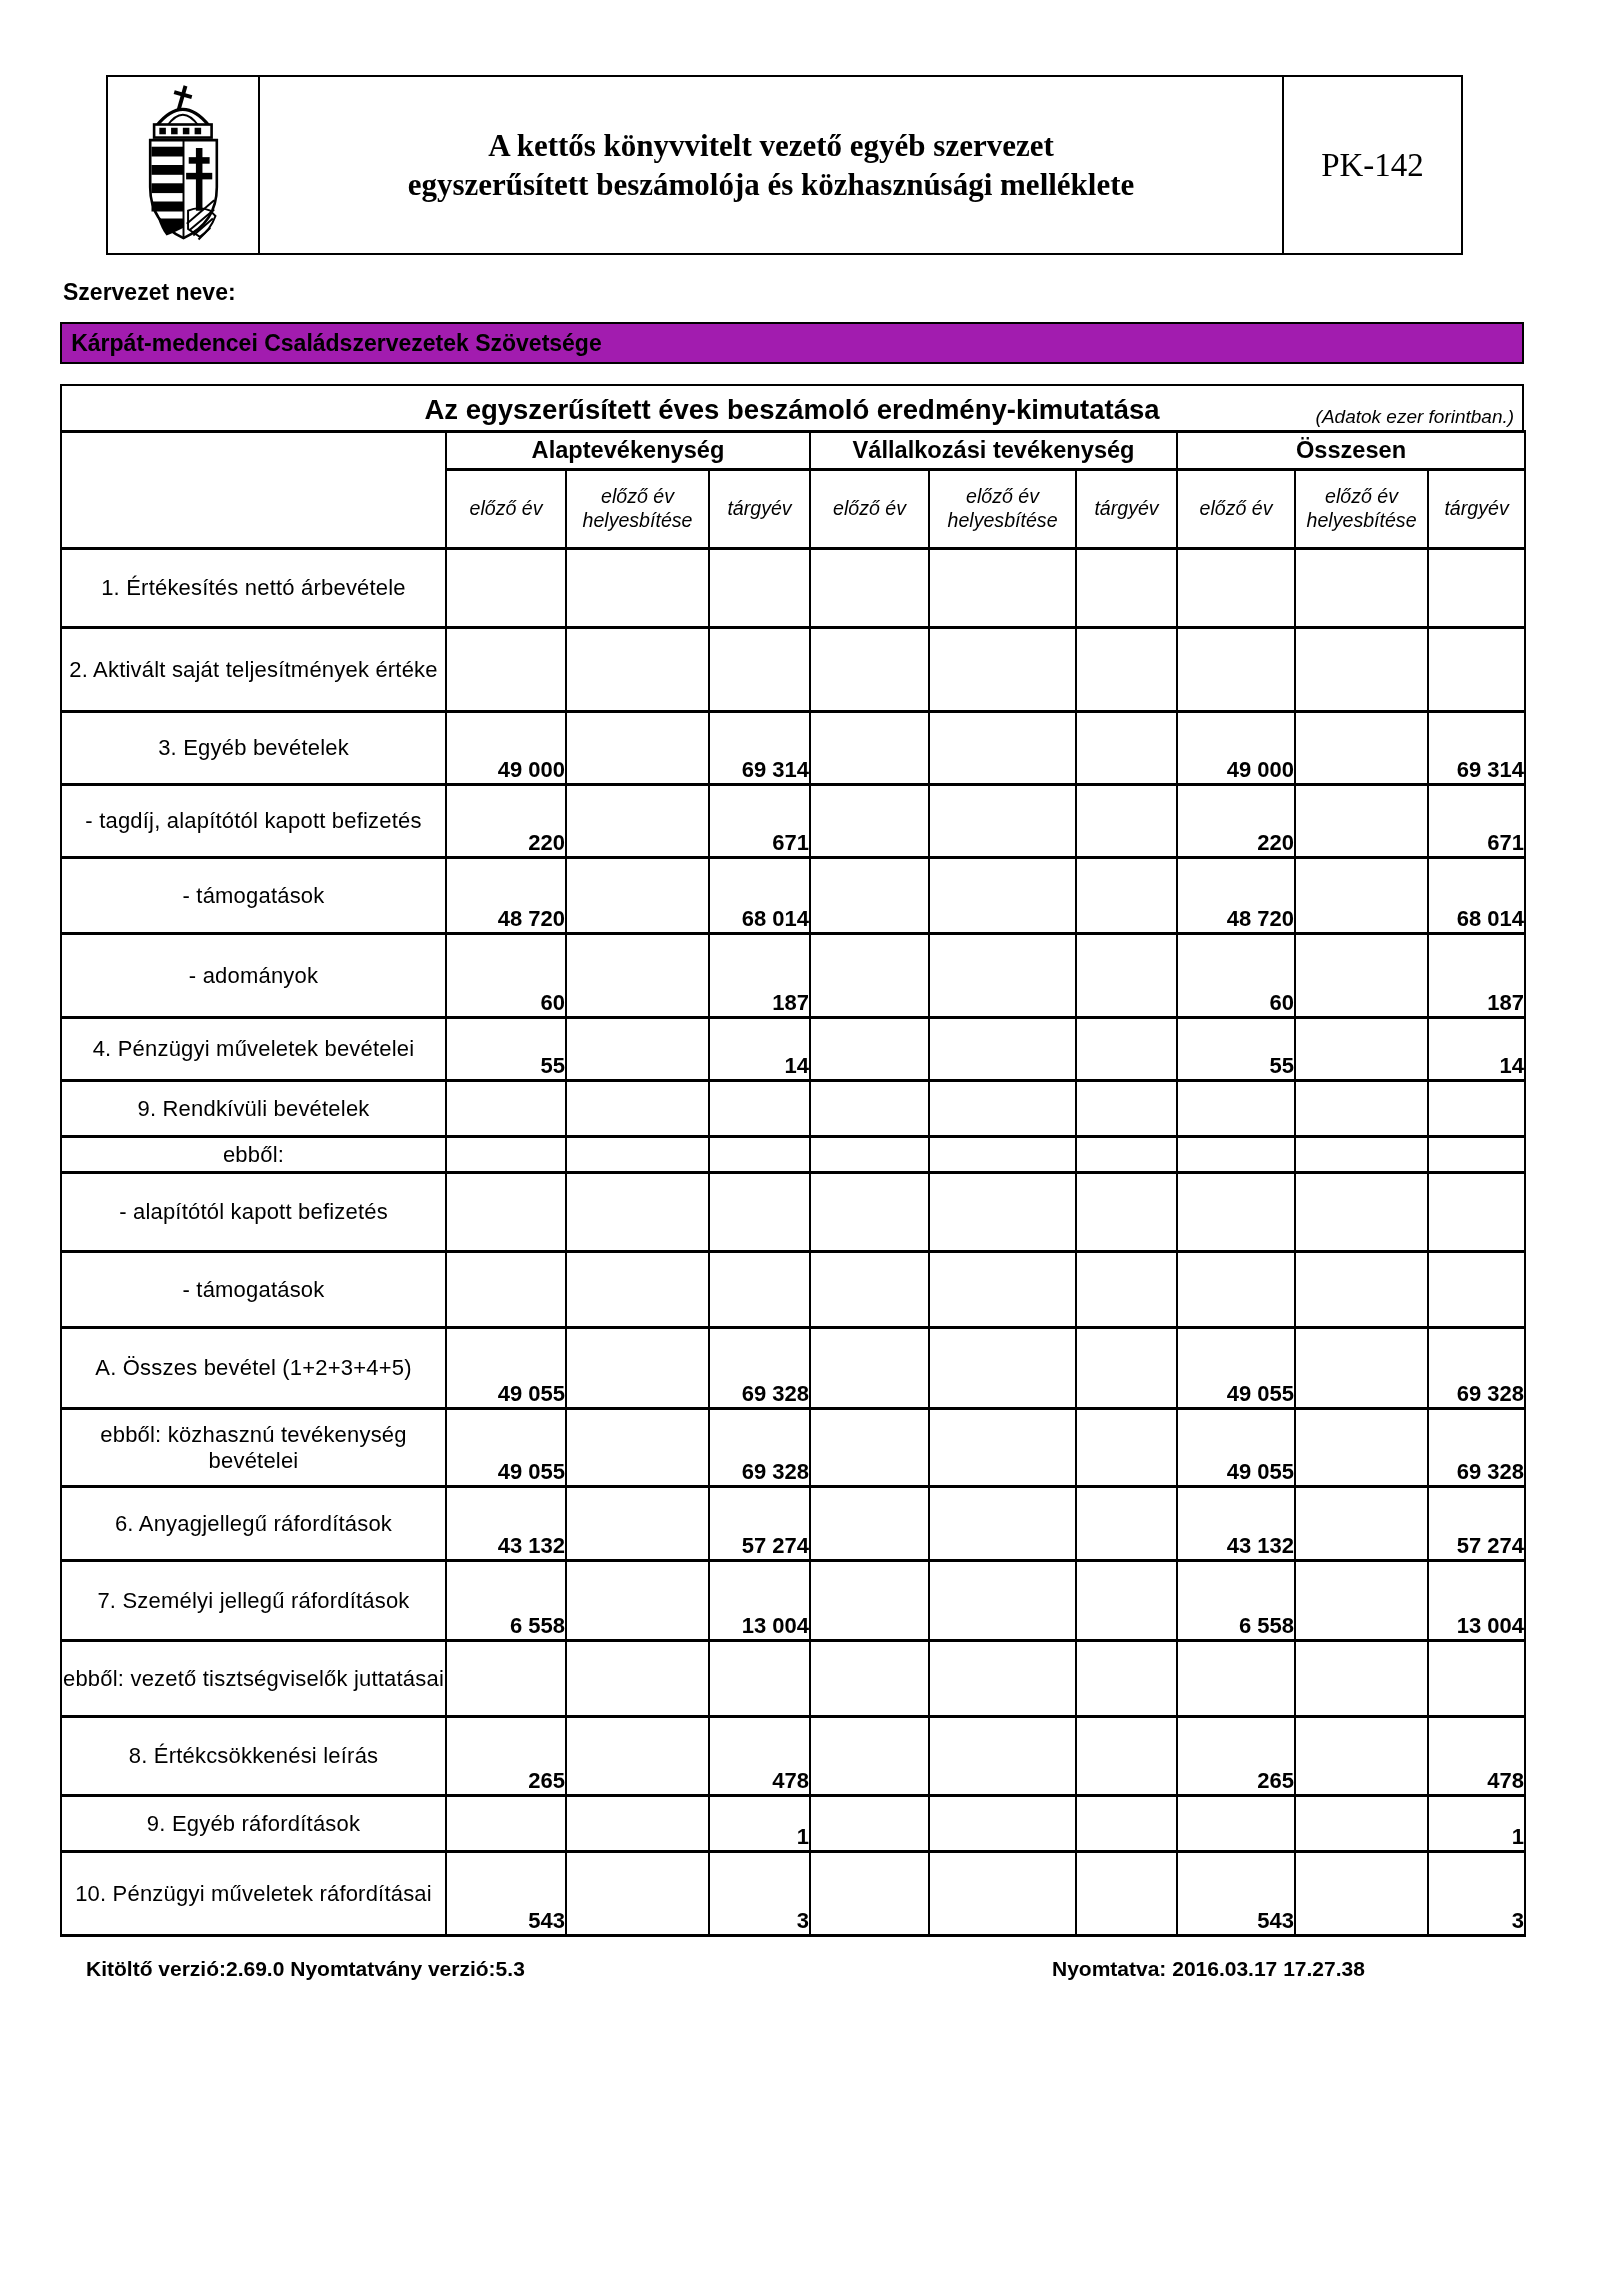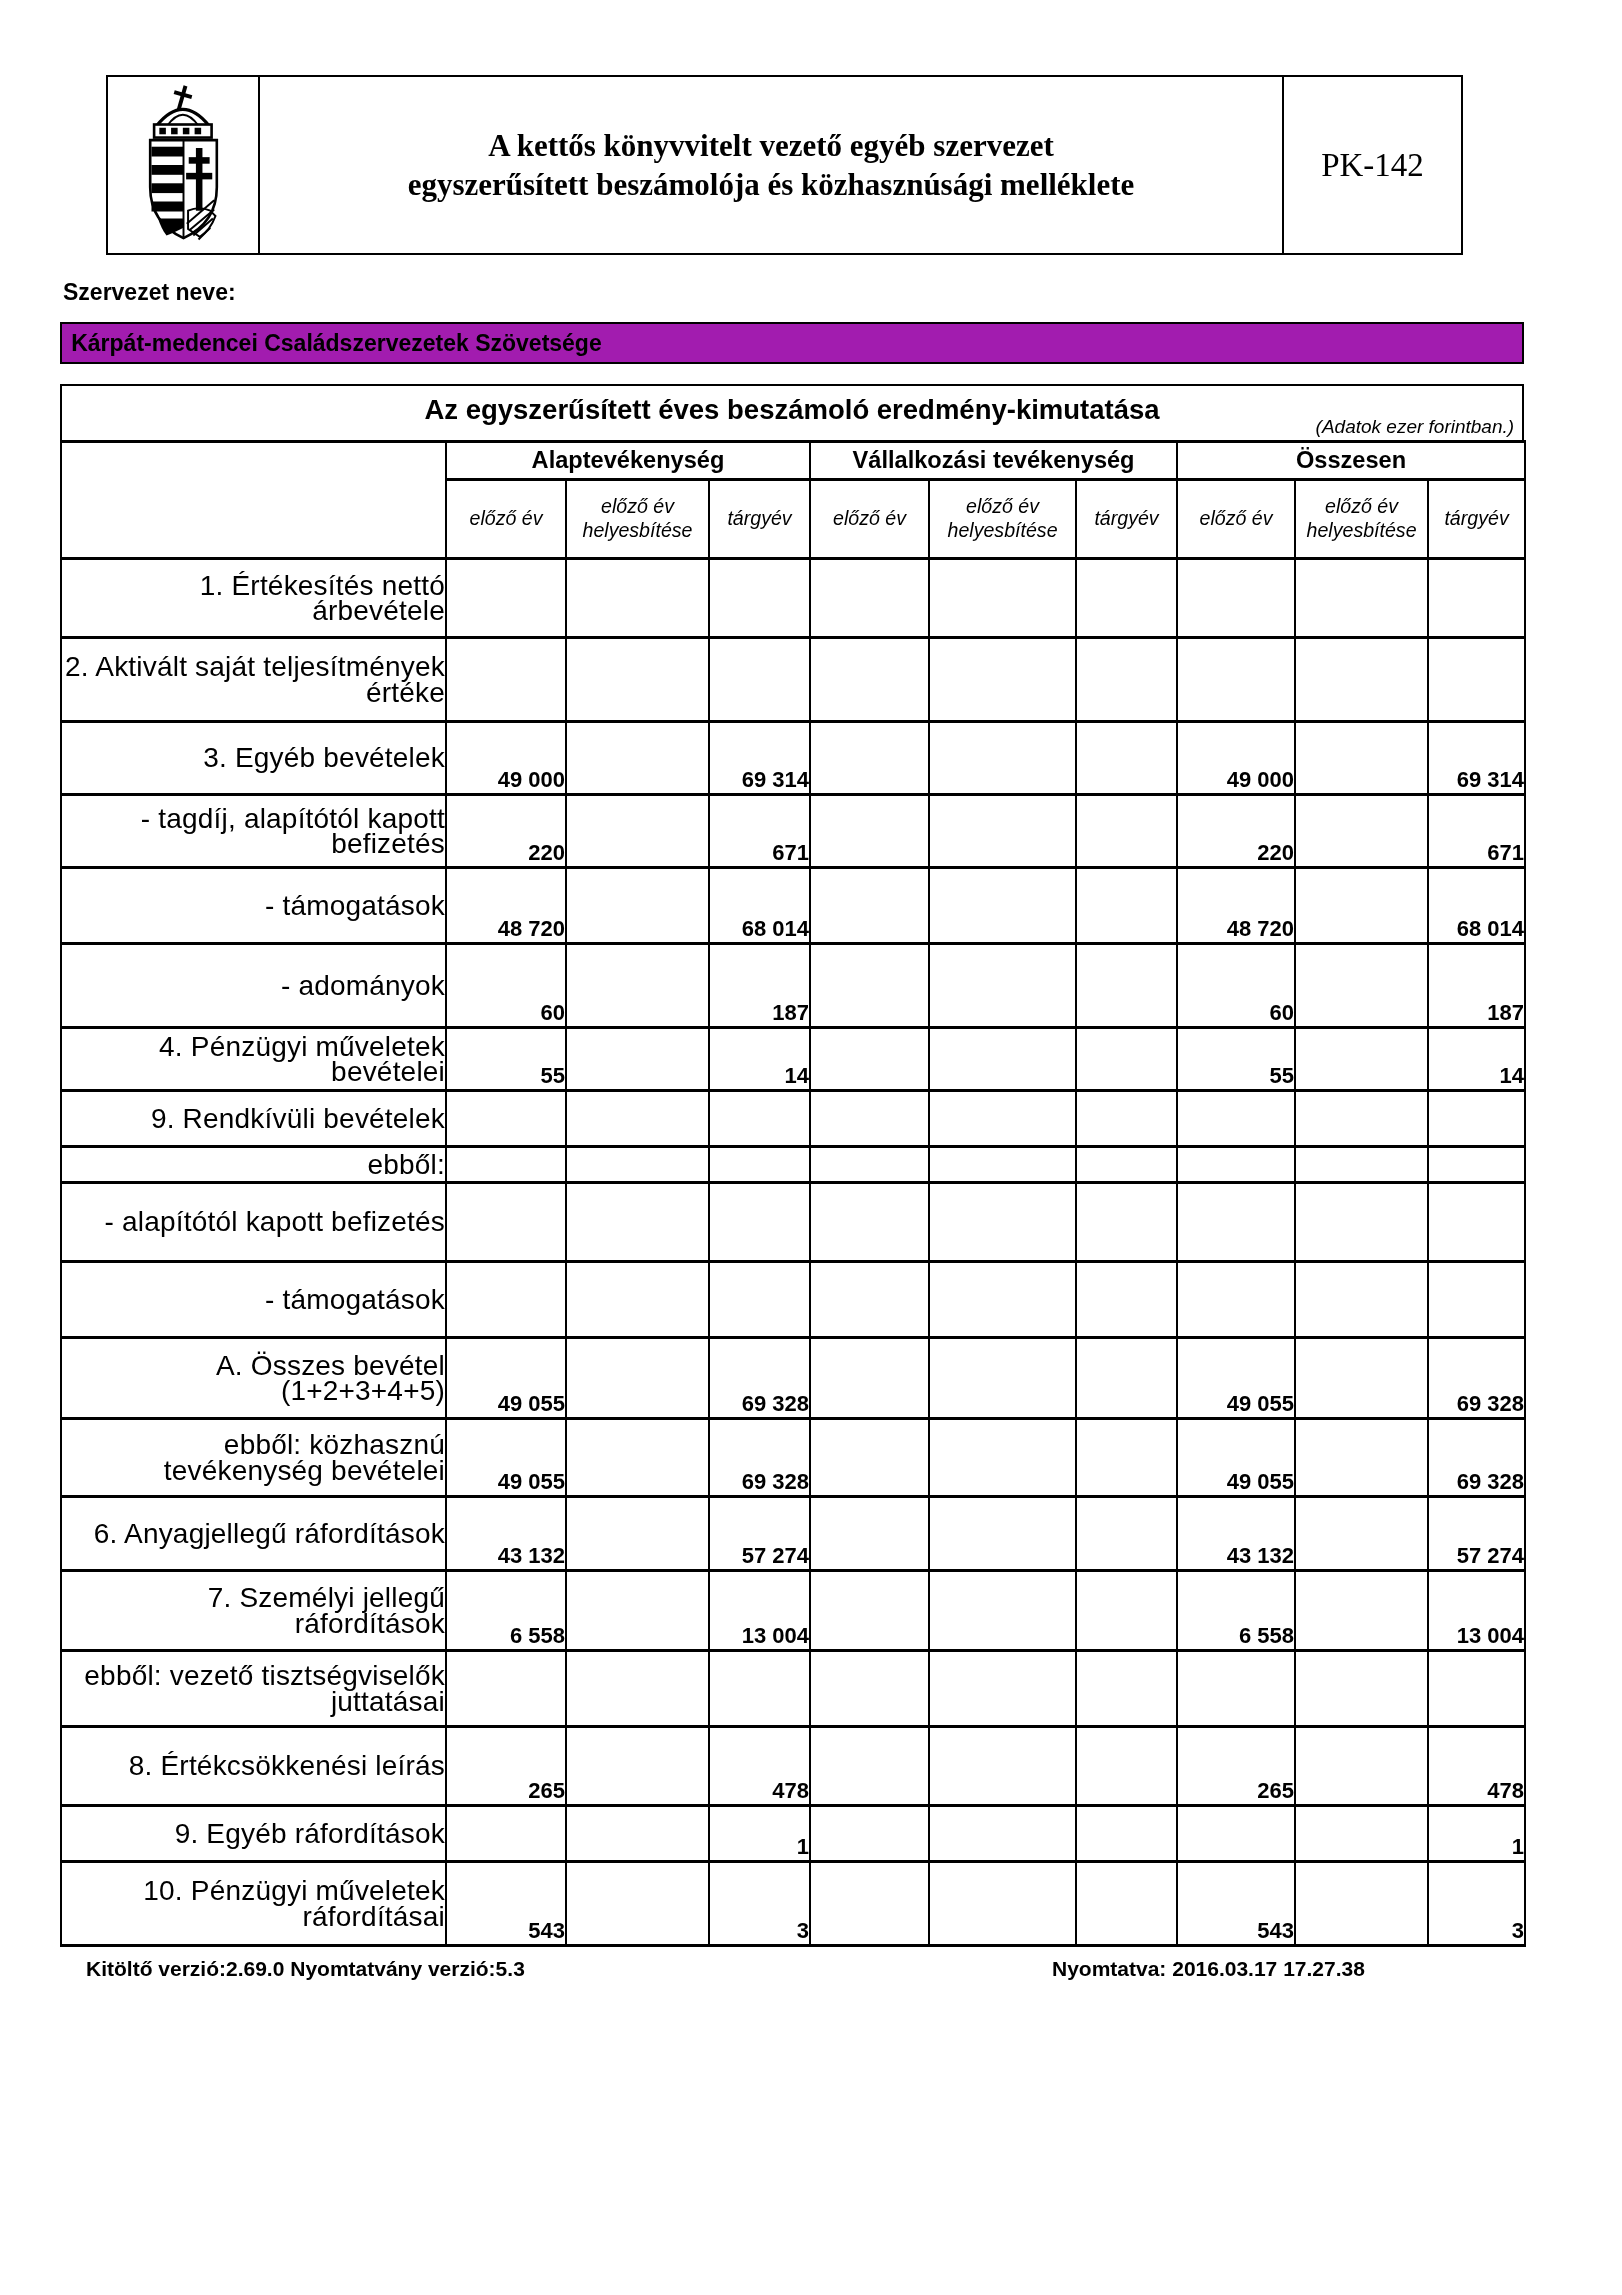--- a/index.html
+++ b/index.html
@@ -21,36 +21,36 @@
     font-family:"Liberation Serif",serif;font-size:33px;font-weight:normal;}
   
   .org-label{position:absolute;left:63px;top:279px;font-size:23px;font-weight:bold;}
   .org-box{
     position:absolute;left:60px;top:322px;width:1464px;height:42px;
     border:2.6px solid #000;box-sizing:border-box;display:flex;align-items:center;
     padding-left:9.2px;font-size:23px;font-weight:bold;background:#a21caf;
   }
   
   .main{position:absolute;left:60px;top:384px;width:1464px;}
-  .title-box{position:relative;height:56px;border:2.6px solid #000;border-bottom:none;box-sizing:border-box;}
+  .title-box{position:relative;height:46px;border:2.6px solid #000;border-bottom:none;box-sizing:border-box;}
   .title-box .t{position:absolute;left:0;right:0;top:7.9px;text-align:center;font-size:27.5px;font-weight:bold;}
   .title-box .n{position:absolute;right:7.9px;bottom:2px;font-size:19px;font-style:italic;}
   table.report{
     border-collapse:collapse;table-layout:fixed;width:1464px;background:#fff;
     border:2.6px solid #000;
   }
   table.report td{
     border:2px solid #000;border-top-width:3.3px;border-bottom-width:3.3px;
     box-sizing:border-box;padding:0;
   }
   td.corner{border-bottom-width:3.9px;}
   td.grp{height:38px;text-align:center;vertical-align:middle;font-size:23.6px;font-weight:bold;}
   tr.subrow td{height:79px;border-bottom-width:3.9px;}
   td.sub{font-style:italic;font-size:19.6px;line-height:23.6px;text-align:center;vertical-align:middle;}
-  td.lbl{font-size:28px;line-height:25.5px;letter-spacing:0.2px;text-align:right;
+  td.lbl{font-size:22px;line-height:25.5px;letter-spacing:0.2px;text-align:center;
     vertical-align:middle;padding-left:11px;padding-right:3.9px;}
   td.val{font-size:22px;font-weight:bold;text-align:right;vertical-align:bottom;
     padding-right:5.2px;padding-bottom:9.2px;}
   
   .foot-left{position:absolute;left:86px;top:1957px;font-size:21px;font-weight:bold;}
   .foot-right{position:absolute;left:1052px;top:1957px;font-size:21px;font-weight:bold;}
 </style>
 </head>
 <body>
 

